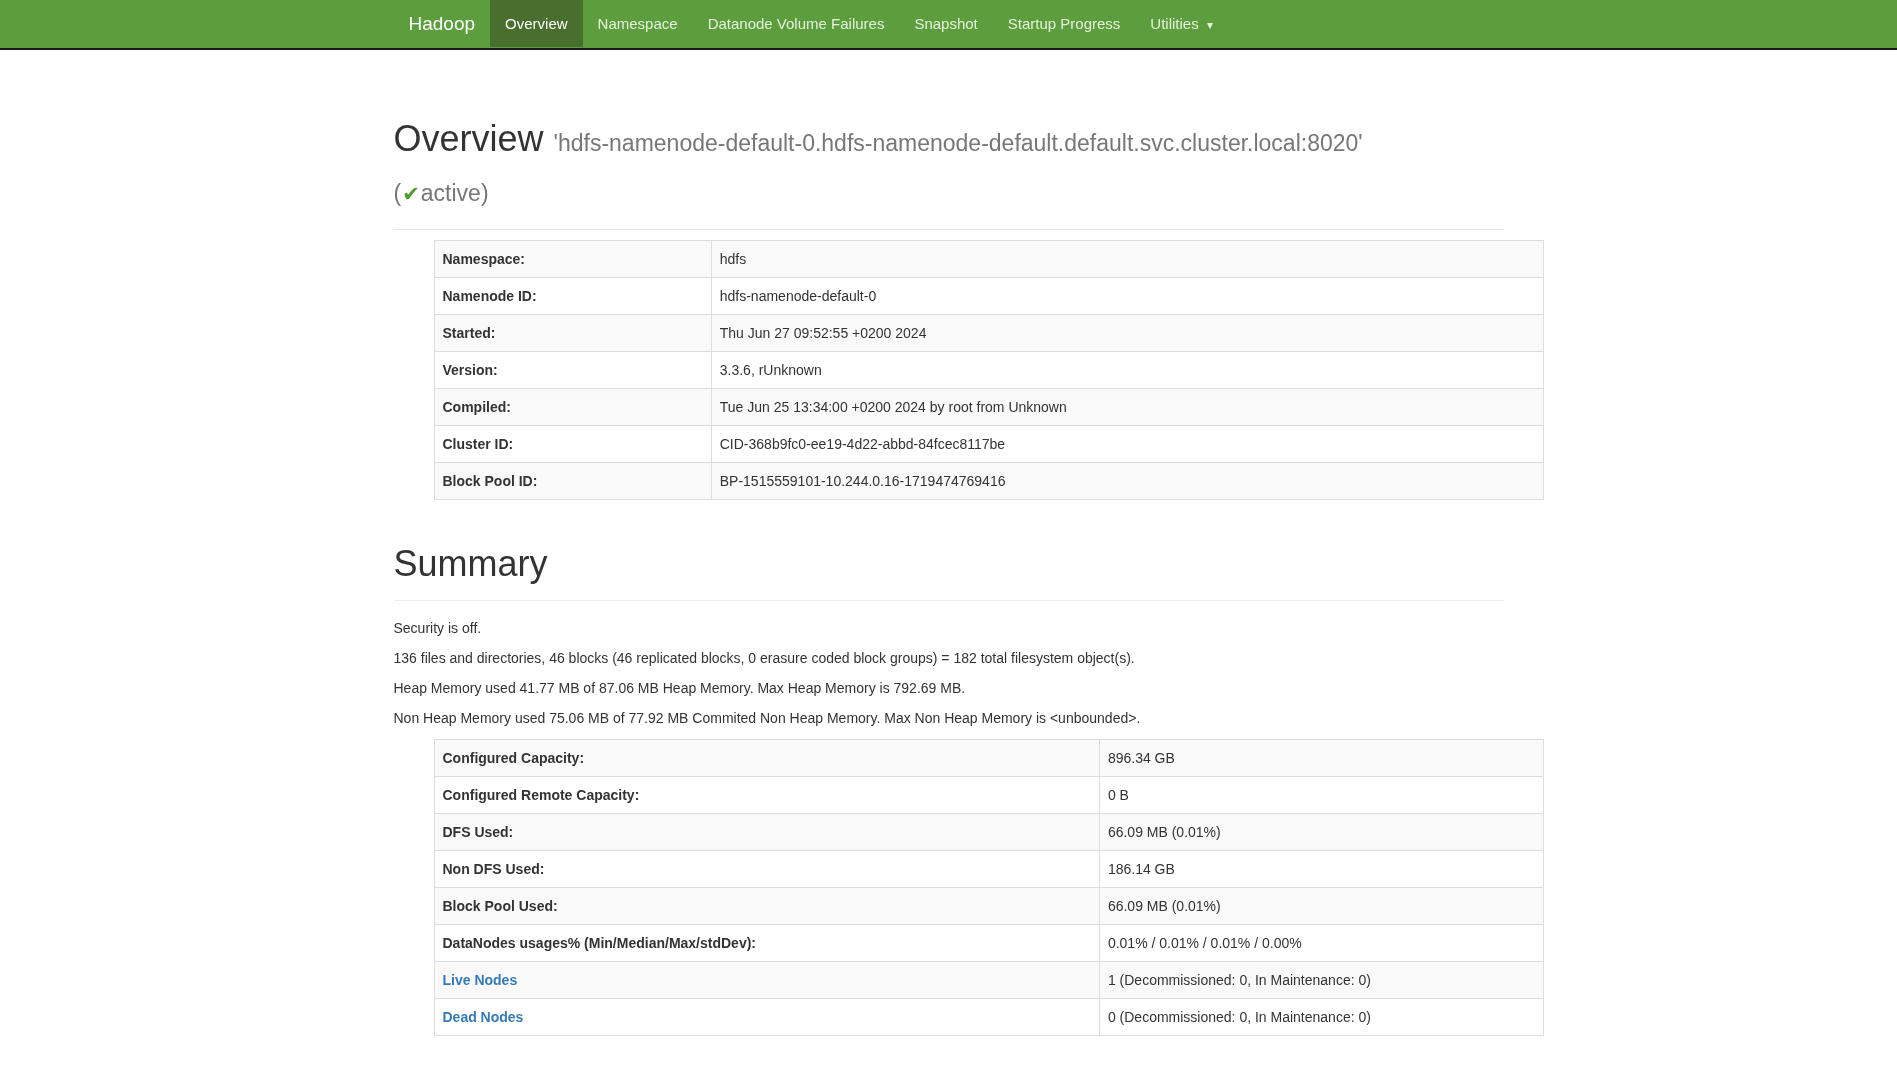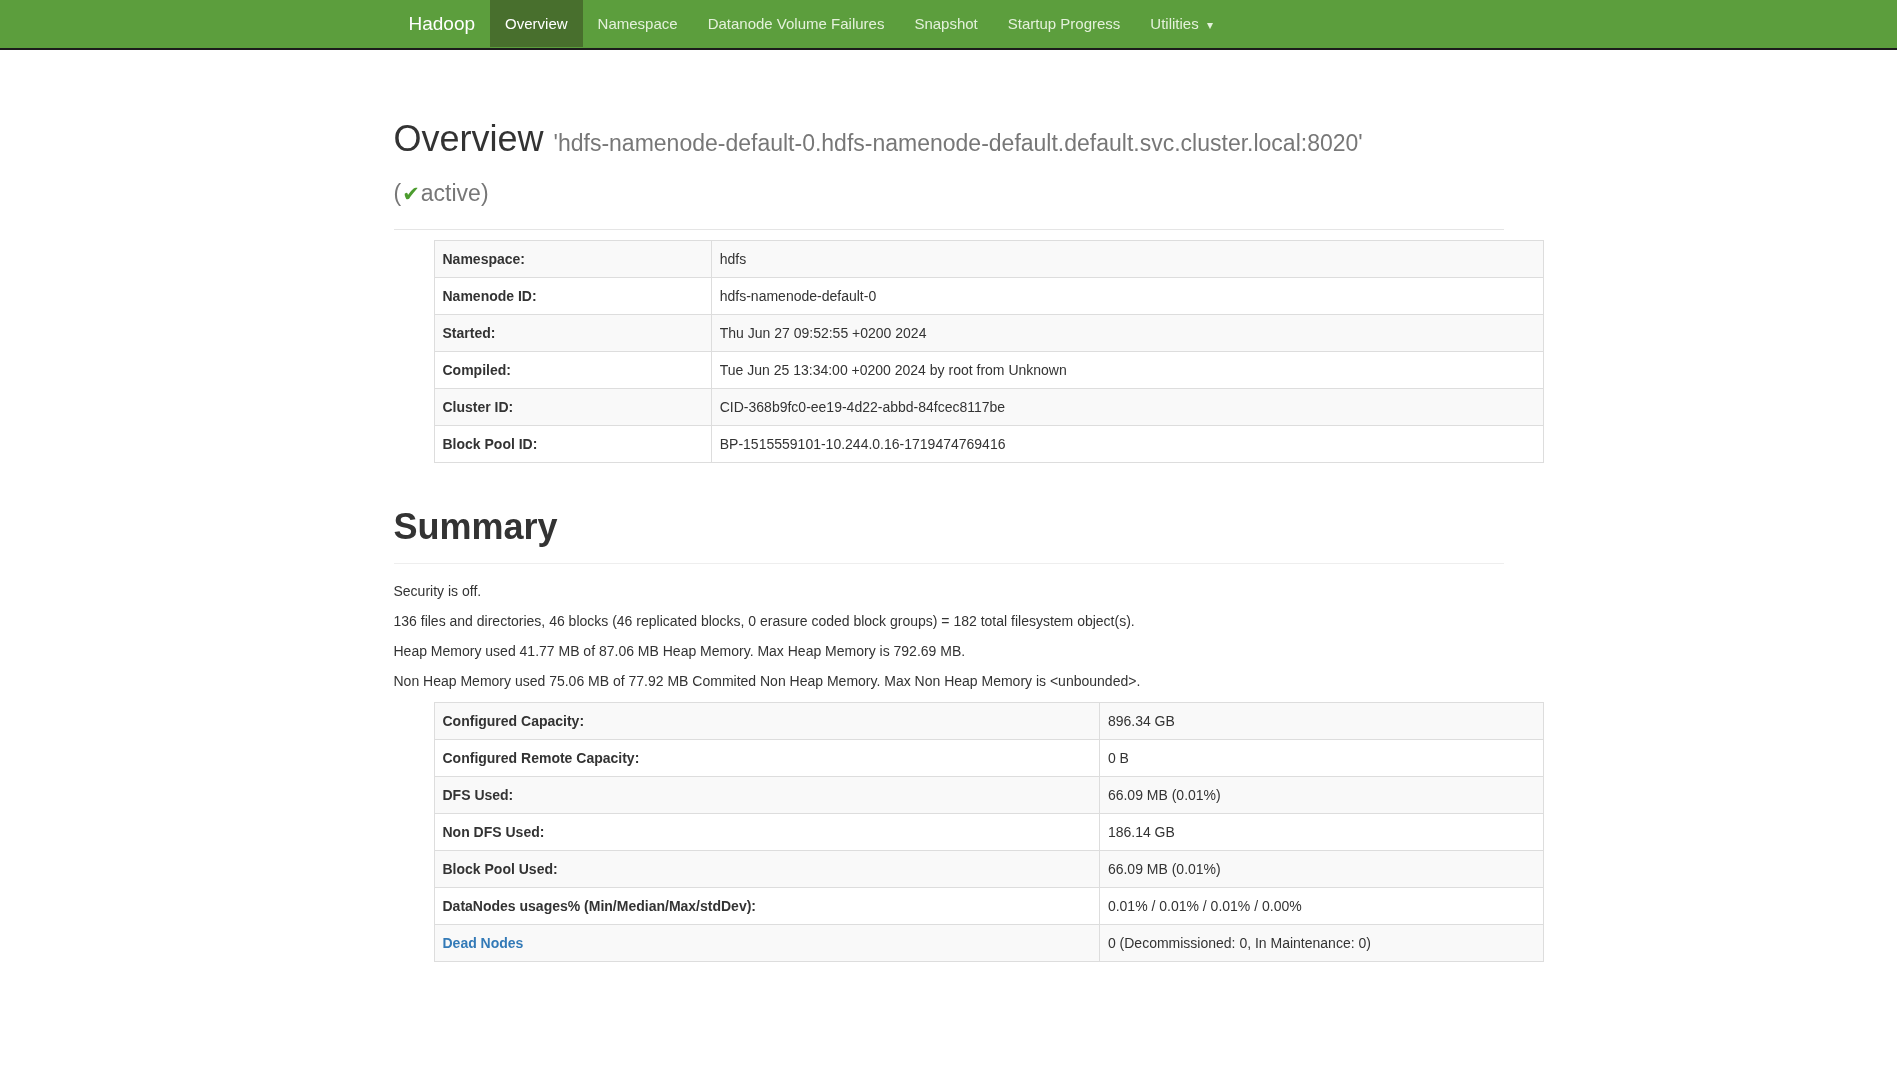--- a/index.html
+++ b/index.html
@@ -64,21 +64,21 @@
   }
   .info-table th { font-weight: bold; }
   .info-table tr:nth-child(odd) th,
   .info-table tr:nth-child(odd) td { background: #f9f9f9; }
   .overview-table th { width: 25%; }
   .summary-table th { width: 60%; }
   .row-link { color: #337AB7; text-decoration: none; cursor: pointer; }
 
   
   .section-heading {
-    font-size: 36px; font-weight: 700; color: #333;
+    font-size: 36px; font-weight: 400; color: #333;
     margin: 38px 0 18px; padding-bottom: 10px;
     border-bottom: 1px solid #eee;
   }
   .summary-text p { margin: 0 0 10px; }
   .summary-table { margin-top: 4px; }
 </style>
 </head>
 <body>
 
 <div class="navbar">
@@ -115,20 +115,24 @@
         <th>Namespace:</th>
         <td>hdfs</td>
       </tr>
       <tr>
         <th>Namenode ID:</th>
         <td>hdfs-namenode-default-0</td>
       </tr>
       <tr>
         <th>Started:</th>
         <td>Thu Jun 27 09:52:55 +0200 2024</td>
+      </tr>
+      <tr>
+        <th>Version:</th>
+        <td>3.3.6, rUnknown</td>
       </tr>
       <tr>
         <th>Compiled:</th>
         <td>Tue Jun 25 13:34:00 +0200 2024 by root from Unknown</td>
       </tr>
       <tr>
         <th>Cluster ID:</th>
         <td>CID-368b9fc0-ee19-4d22-abbd-84fcec8117be</td>
       </tr>
       <tr>
@@ -168,20 +172,26 @@
       <tr>
         <th>Block Pool Used:</th>
         <td>66.09 MB (0.01%)</td>
       </tr>
       <tr>
         <th>DataNodes usages% (Min/Median/Max/stdDev):</th>
         <td>0.01% / 0.01% / 0.01% / 0.00%</td>
       </tr>
       <tr>
         <th>
+          <a class="row-link">Live Nodes</a>
+        </th>
+        <td>1 (Decommissioned: 0, In Maintenance: 0)</td>
+      </tr>
+      <tr>
+        <th>
           <a class="row-link">Dead Nodes</a>
         </th>
         <td>0 (Decommissioned: 0, In Maintenance: 0)</td>
       </tr>
     </tbody>
   </table>
 
 </div>
 
 </body></html>

